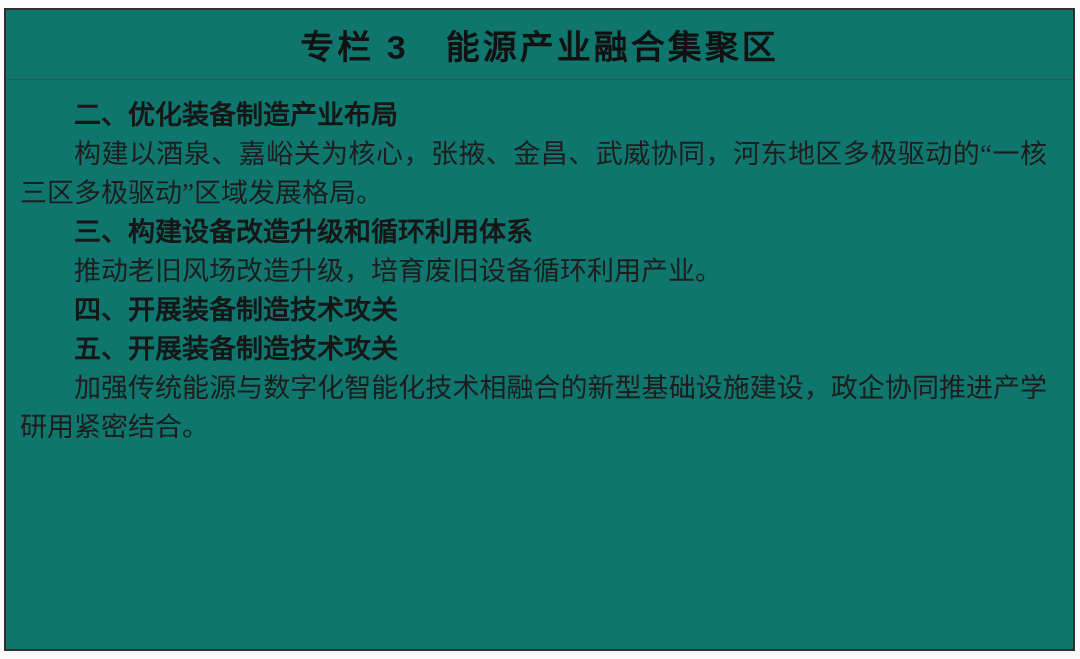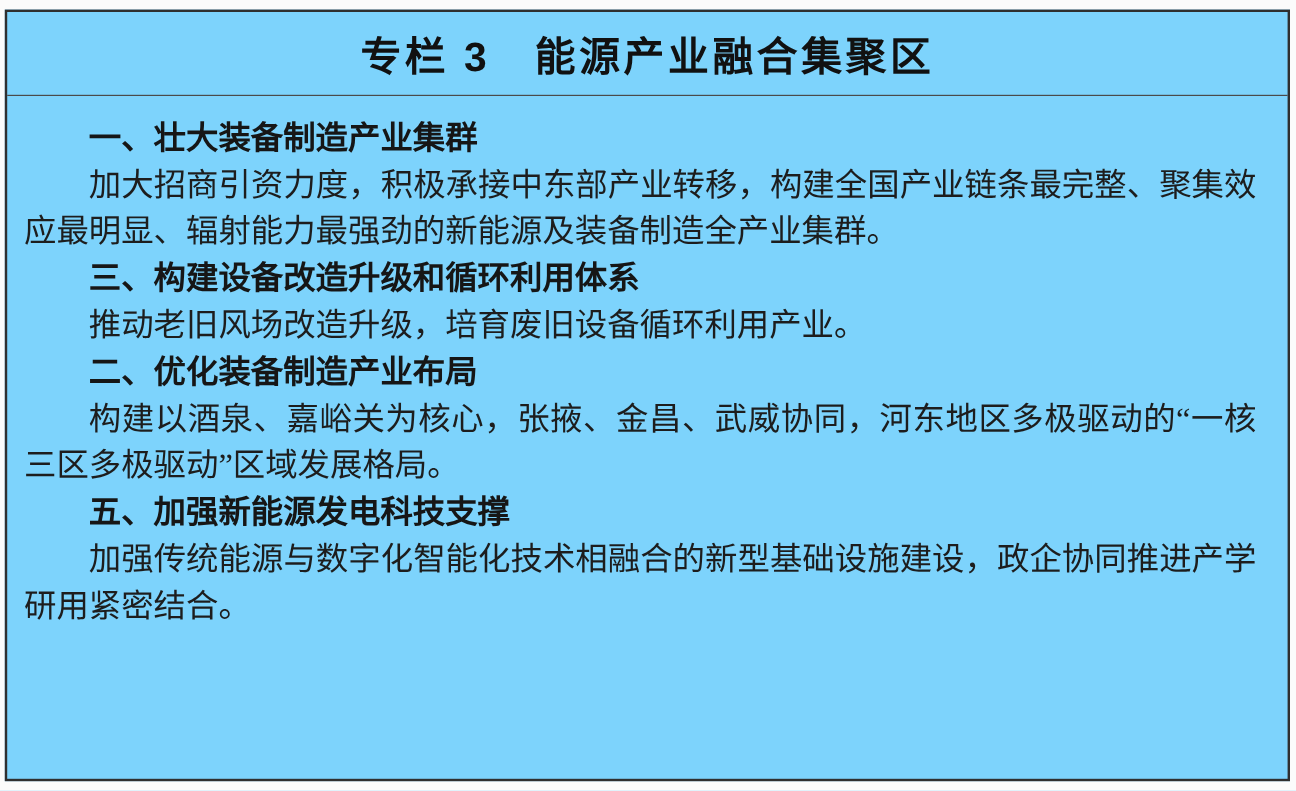--- a/index.html
+++ b/index.html
@@ -17,21 +17,21 @@
     -webkit-font-smoothing: antialiased;
   }
   .panel {
     position: absolute;
     left: 4px;
     top: 8px;
     width: 1071px;
     height: 643px;
     box-sizing: border-box;
     border: 2px solid #2f2f2f;
-    background: #7dd3fc;
+    background: #0f766e;
     display: flex;
     flex-direction: column;
   }
   .panel-header {
     height: 69px;
     flex: 0 0 69px;
     border-bottom: 1.5px solid #4a4a4a;
     display: flex;
     align-items: center;
     justify-content: center;
@@ -73,37 +73,34 @@
 <body>
 
 <div class="panel">
 
   <div class="panel-header">
     <div class="panel-title">专栏 3　能源产业融合集聚区</div>
   </div>
 
   <div class="panel-body">
 
+
     <div class="section">
-      <h3 class="sec-heading">一、壮大装备制造产业集群</h3>
-      <p class="sec-para">加大招商引资力度，积极承接中东部产业转移，构建全国产业链条最完整、聚集效应最明显、辐射能力最强劲的新能源及装备制造全产业集群。</p>
+      <h3 class="sec-heading">二、优化装备制造产业布局</h3>
+      <p class="sec-para">构建以酒泉、嘉峪关为核心，张掖、金昌、武威协同，河东地区多极驱动的“一核三区多极驱动”区域发展格局。</p>
     </div>
 
     <div class="section">
       <h3 class="sec-heading">三、构建设备改造升级和循环利用体系</h3>
       <p class="sec-para">推动老旧风场改造升级，培育废旧设备循环利用产业。</p>
     </div>
 
     <div class="section">
-      <h3 class="sec-heading">二、优化装备制造产业布局</h3>
-      <p class="sec-para">构建以酒泉、嘉峪关为核心，张掖、金昌、武威协同，河东地区多极驱动的“一核三区多极驱动”区域发展格局。</p>
+      <h3 class="sec-heading">四、开展装备制造技术攻关</h3>
     </div>
 
     <div class="section">
-    </div>
-
-    <div class="section">
-      <h3 class="sec-heading">五、加强新能源发电科技支撑</h3>
+      <h3 class="sec-heading">五、开展装备制造技术攻关</h3>
       <p class="sec-para">加强传统能源与数字化智能化技术相融合的新型基础设施建设，政企协同推进产学研用紧密结合。</p>
     </div>
 
   </div>
 </div>
 
 </body></html>

